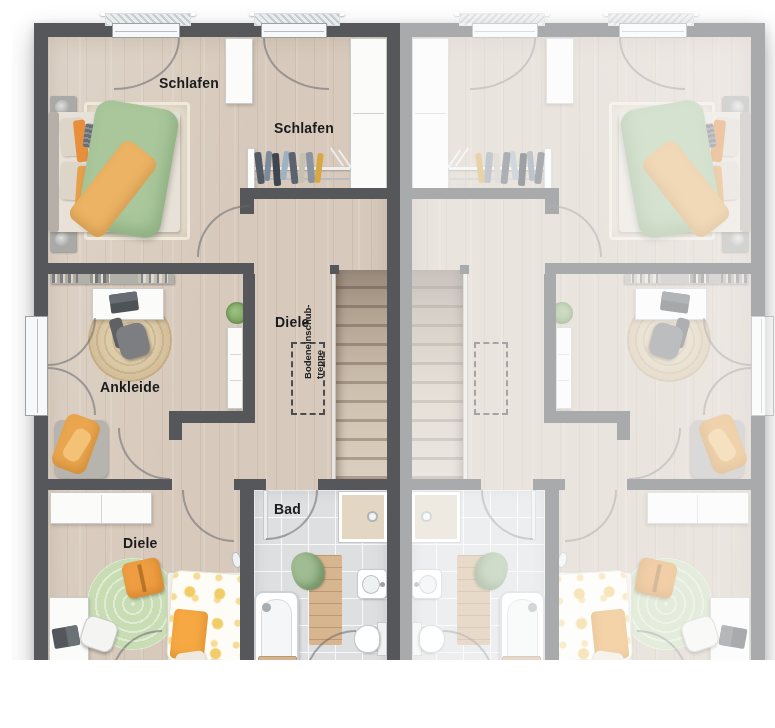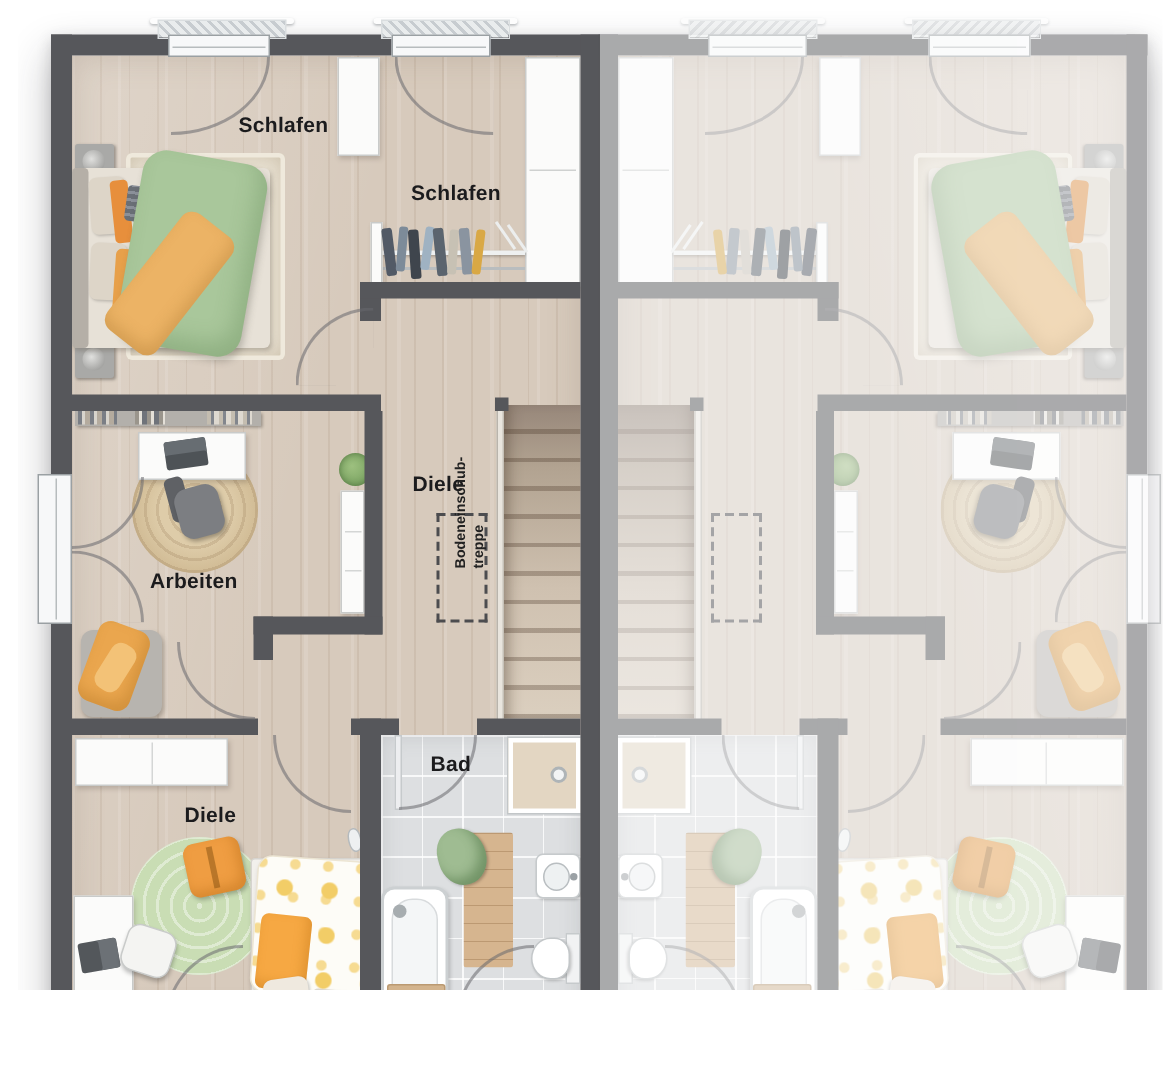--- a/index.html
+++ b/index.html
@@ -370,23 +370,23 @@
     <div class="arc" style="left:148px;top:478px;width:52px;height:52px;border-left-width:2px;border-bottom-width:2px;border-bottom-left-radius:100% 100%;"></div>
     <div class="arc" style="left:232px;top:478px;width:52px;height:50px;border-right-width:2px;border-bottom-width:2px;border-bottom-right-radius:100% 100%;"></div>
     <div class="arc" style="left:76px;top:618px;width:52px;height:52px;border-top-width:2px;border-left-width:2px;border-top-left-radius:100% 100%;"></div>
     <div class="arc" style="left:270px;top:618px;width:52px;height:52px;border-top-width:2px;border-left-width:2px;border-top-left-radius:100% 100%;"></div>
   </div>
 
   <div class="labels">
     <div class="room-label" style="left:147px;top:75px">Schlafen</div>
     <div class="room-label" style="left:262px;top:120px">Schlafen</div>
     <div class="room-label" style="left:263px;top:314px">Diele</div>
-    <div class="room-label" style="left:88px;top:379px">Arbeiten</div>
+    <div class="room-label" style="left:88px;top:379px">Ankleide</div>
     <div class="room-label" style="left:111px;top:535px">Diele</div>
-    <div class="room-label" style="left:275px;top:501px">Bad</div>
+    <div class="room-label" style="left:262px;top:501px">Bad</div>
     <div class="hatch-label" style="left:279px;top:342px;width:34px;height:73px">
       <div class="rot">
         <span>Bodeneinschub-</span>
           <br>
         <span>treppe</span>
       </div>
     </div>
   </div>
 </div>
 

